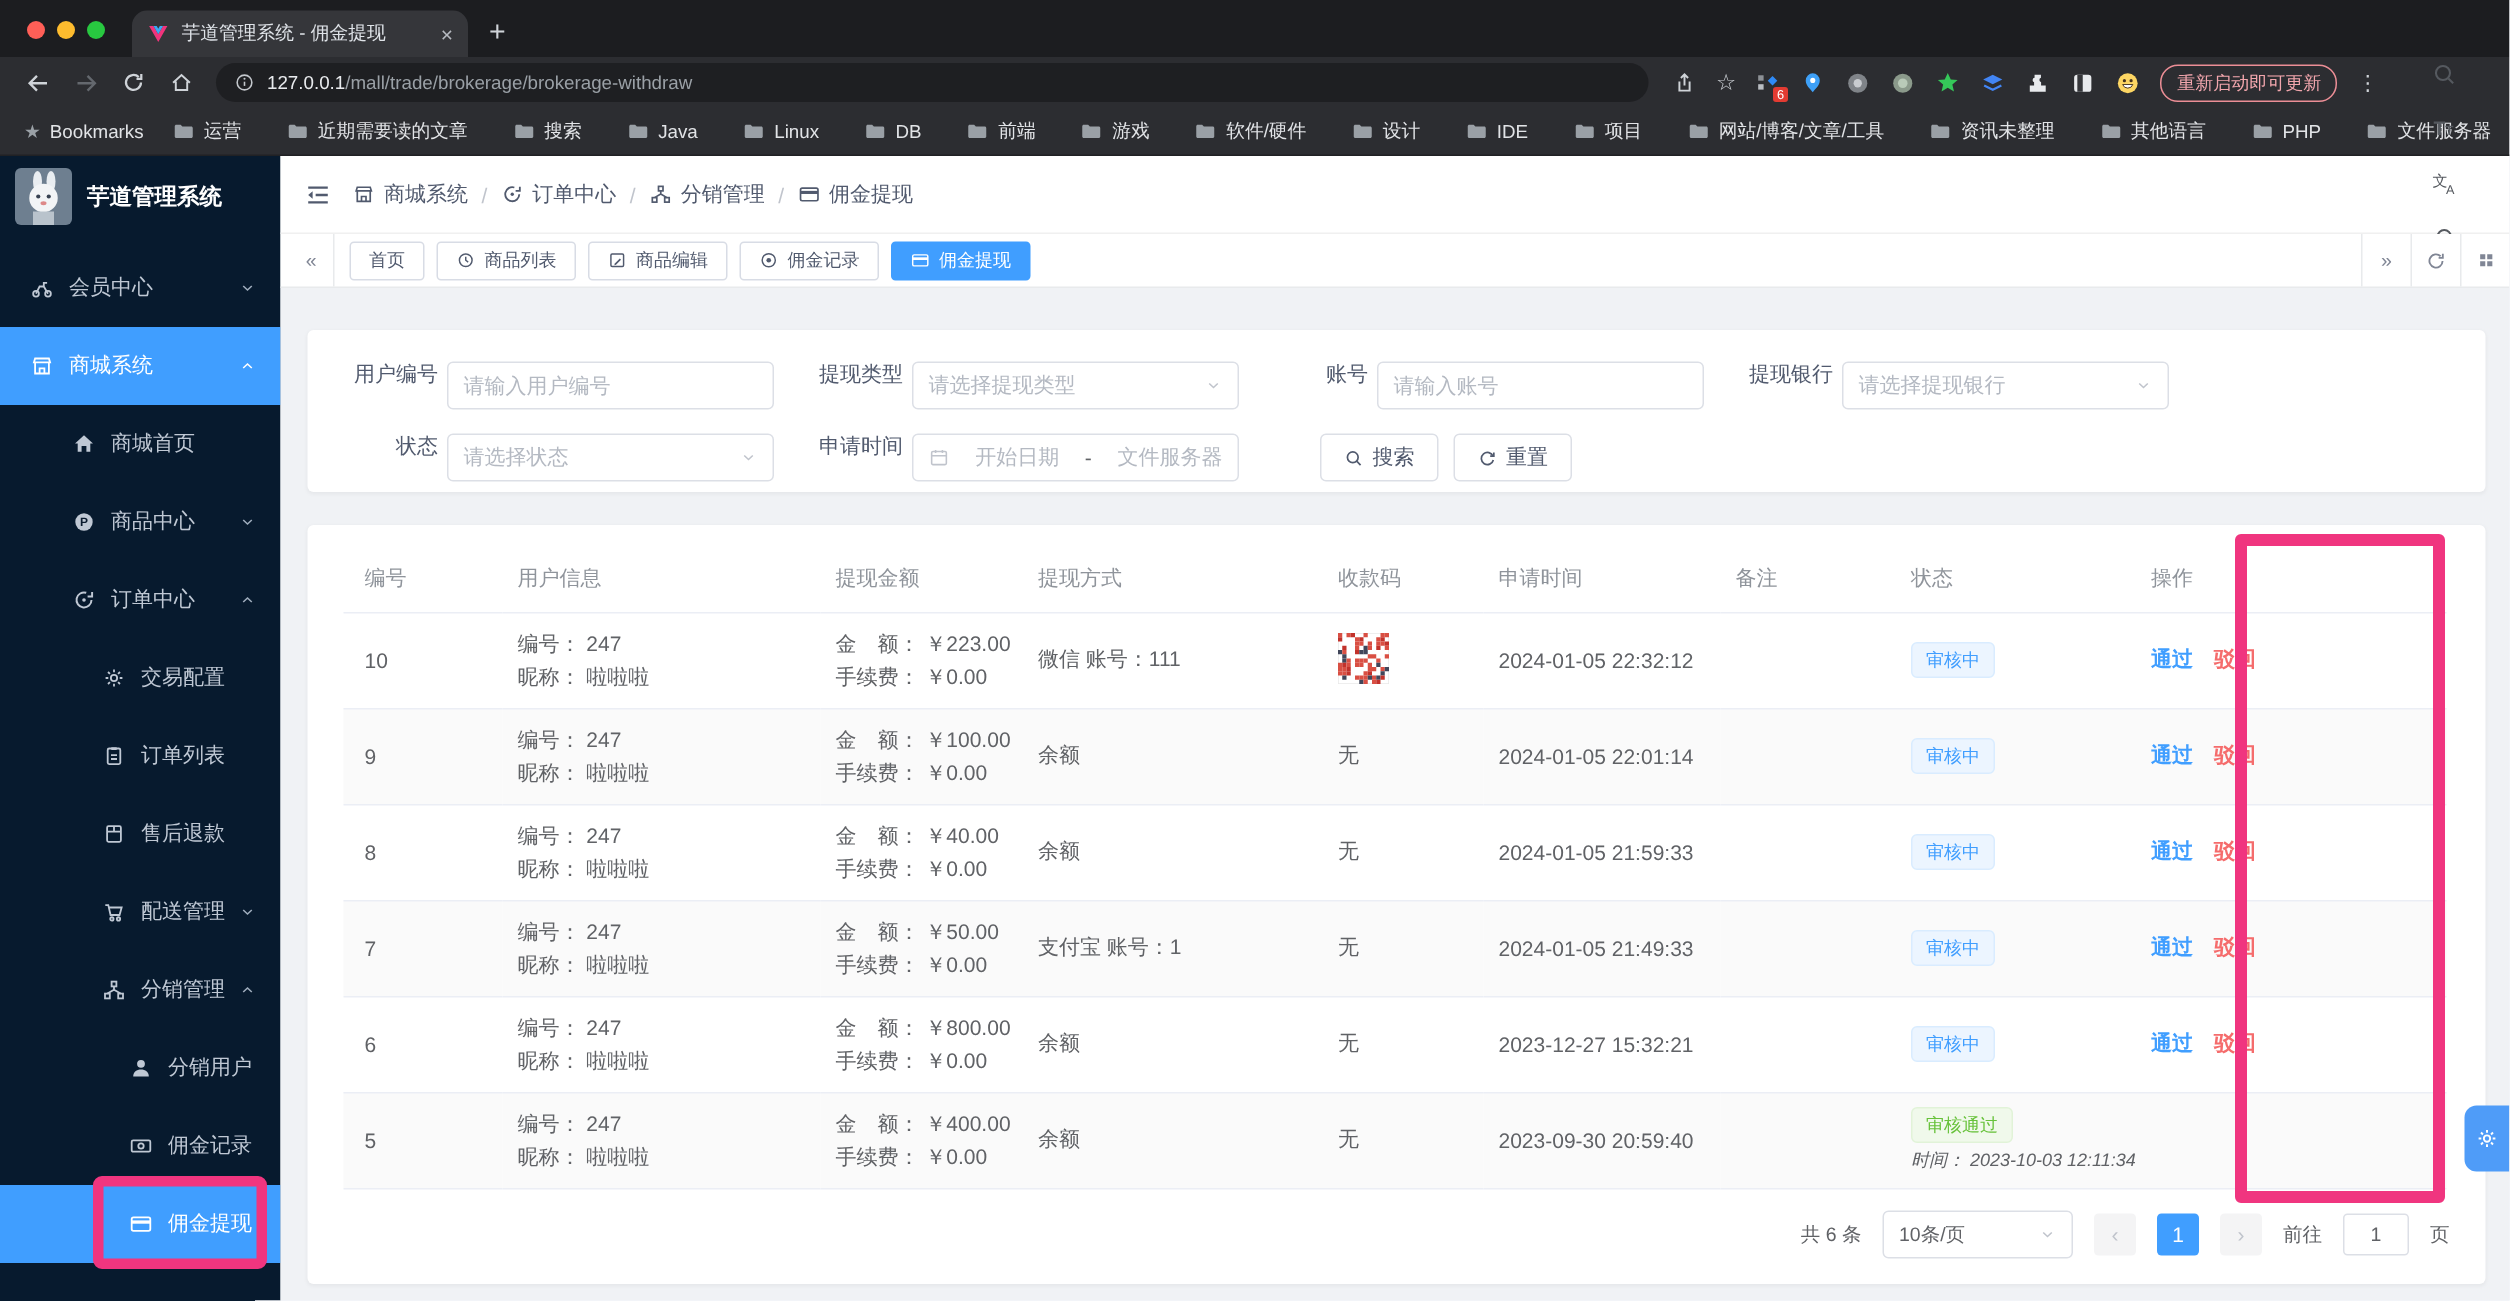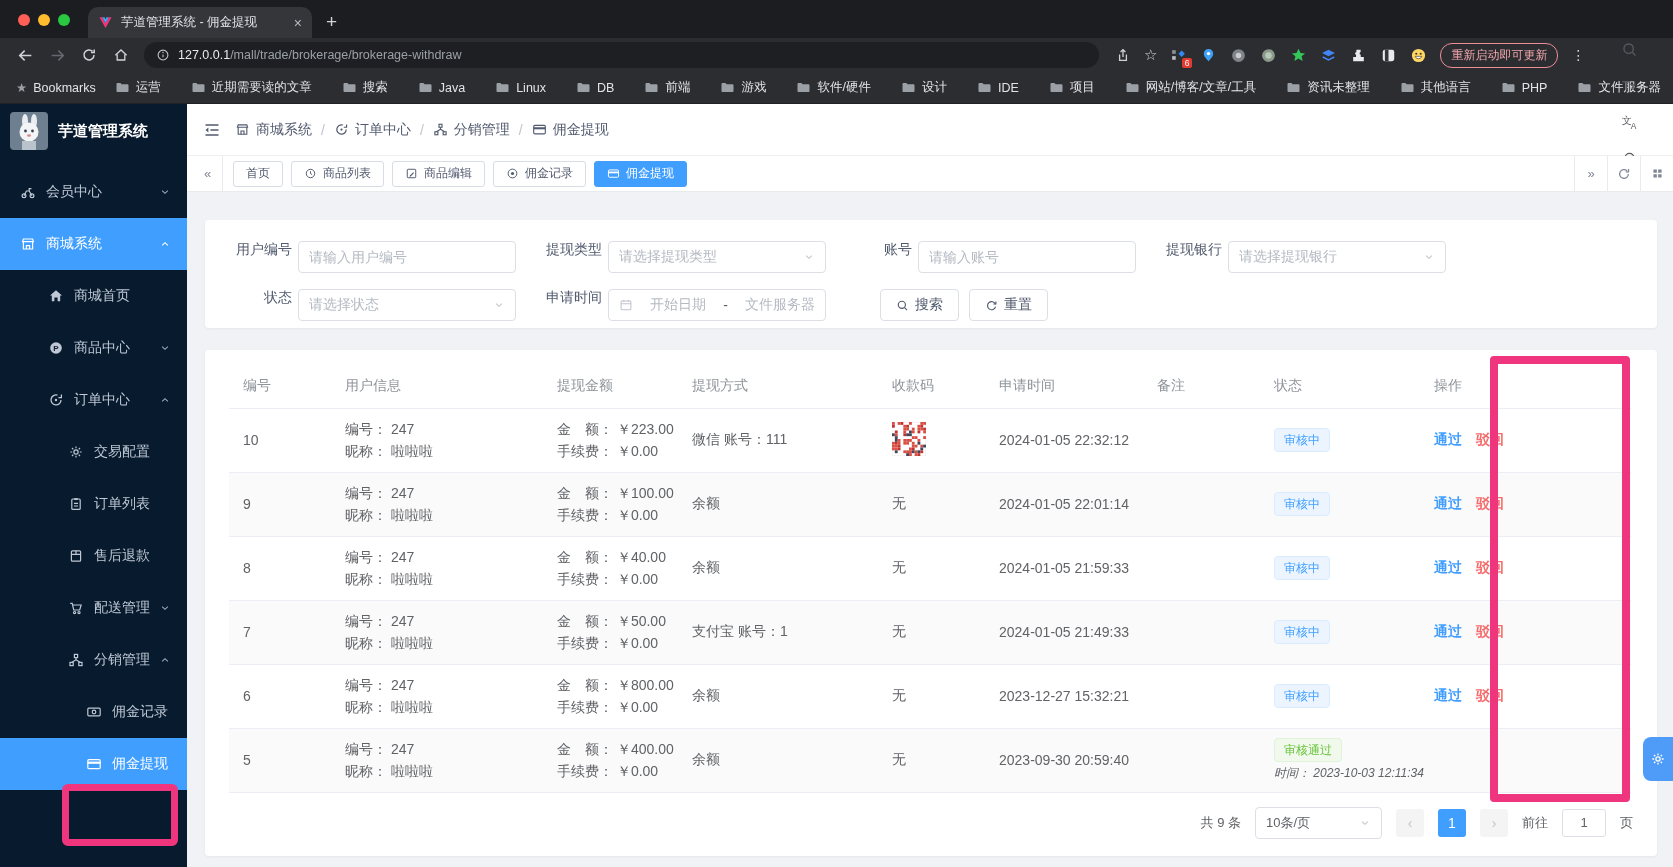--- a/index.html
+++ b/index.html
@@ -560,20 +560,31 @@
                 <path d="M8 5.6v2.2M8 7.8l-4.4 2.6M8 7.8l4.4 2.6"></path>
               </g>
             </svg>
           </span>
           <span>分销管理</span>
           <span class="chev ic">
             <svg width="12" height="12" viewBox="0 0 16 16">
               <path fill="none" stroke="currentColor" stroke-width="1.4" d="m4.2 9.8 3.8-3.6 3.8 3.6"></path>
             </svg>
           </span>
+        </div>
+        <div class="sb-item lvl4">
+          <span class="ic">
+            <svg width="16" height="16" viewBox="0 0 16 16">
+              <g fill="currentColor">
+                <circle cx="8" cy="5.2" r="2.6"></circle>
+                <path d="M2.8 13.6c0-2.9 2.3-4.6 5.2-4.6s5.2 1.7 5.2 4.6z"></path>
+              </g>
+            </svg>
+          </span>
+          <span>分销用户</span>
         </div>
         <div class="sb-item lvl4">
           <span class="ic">
             <svg width="16" height="16" viewBox="0 0 16 16">
               <g fill="none" stroke="currentColor" stroke-width="1.2">
                 <rect x="1.8" y="4.2" width="12.4" height="7.6" rx="1"></rect>
                 <circle cx="8" cy="8" r="1.8"></circle>
               </g>
             </svg>
           </span>
@@ -1049,21 +1060,21 @@
                 <td><span>无</span></td>
                 <td>2023-09-30 20:59:40</td>
                 <td></td>
                 <td><span class="badge success">审核通过</span><div class="status-time">时间： 2023-10-03 12:11:34</div></td>
                 <td class="c-op"></td>
               </tr>
             </tbody>
         </table>
 
         <div class="pager">
-          <span>共 9 条</span>
+          <span>共 6 条</span>
           <span class="psel">
             <span>10条/页</span>
             <span class="ic" style="color:#c0c4cc">
                 <svg width="12" height="12" viewBox="0 0 16 16">
                   <path fill="none" stroke="currentColor" stroke-width="1.4" d="m4.2 6.2 3.8 3.6 3.8-3.6"></path>
                 </svg>
               </span>
           </span>
           <span class="pbtn">‹</span>
           <span class="pbtn cur">1</span>

